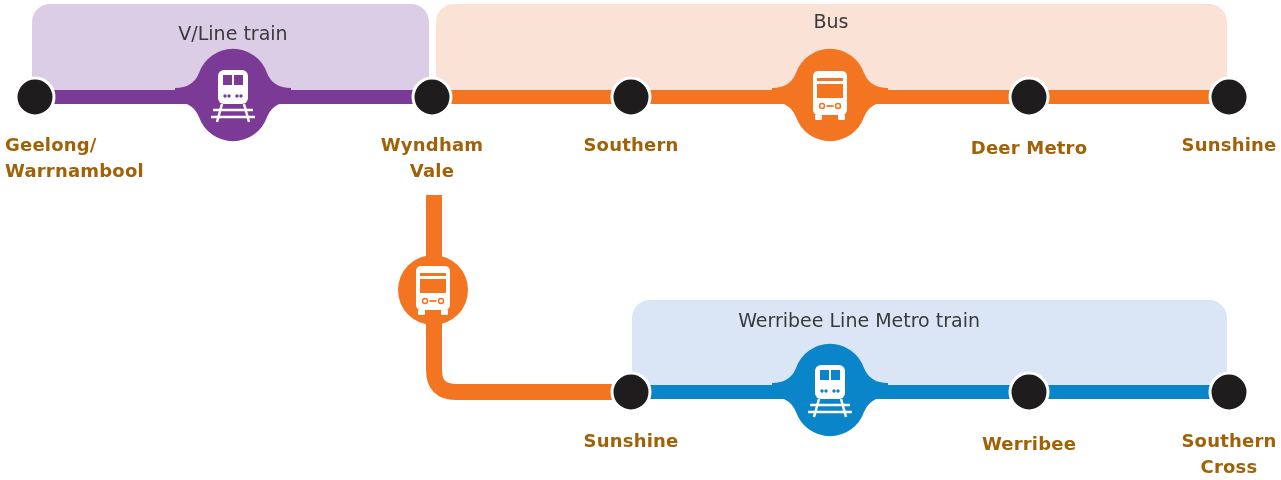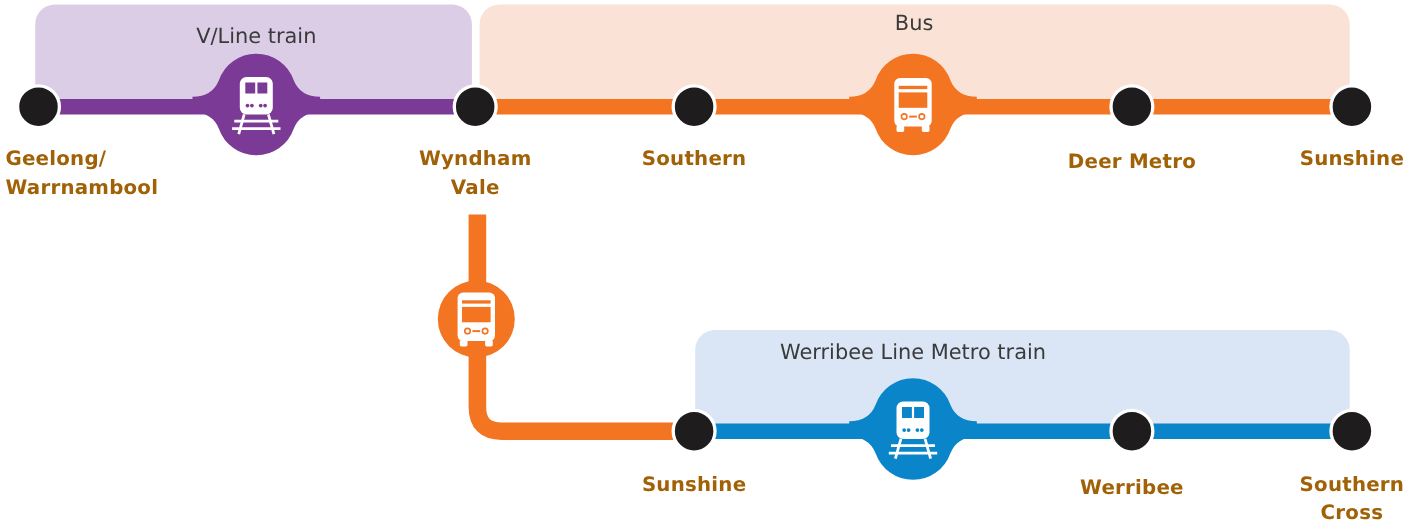--- a/index.html
+++ b/index.html
@@ -11,21 +11,21 @@
 </style>
 </head>
 <body>
 
 <div class="panel" style="left:32px; top:4px; width:397px; height:94px; background:#dbcde6;"></div>
 <div class="panel" style="left:436px; top:4px; width:791px; height:94px; background:#fae3d6;"></div>
 <div class="panel" style="left:632px; top:300px; width:595px; height:93px; background:#dae6f6;"></div>
 
 <div class="panel-title" style="left:133px; top:22px; width:200px;">V/Line train</div>
 <div class="panel-title" style="left:731px; top:10px; width:200px;">Bus</div>
-<div class="panel-title" style="left:680px; top:309px; width:300px;">Werribee Line Metro train</div>
+<div class="panel-title" style="left:680px; top:309px; width:300px;text-align:right;">Werribee Line Metro train</div>
 
 <svg class="map" width="1281" height="480" viewBox="0 0 1281 480">
 
   <line x1="35" y1="97" x2="432" y2="97" stroke="#7b3a96" stroke-width="14"></line>
   <line x1="432" y1="97" x2="1229" y2="97" stroke="#f37421" stroke-width="14"></line>
   <path d="M434 195 L434 370 Q434 392 456 392 L631 392" fill="none" stroke="#f37421" stroke-width="16"></path>
   <line x1="631" y1="392" x2="1229" y2="392" stroke="#0a85c9" stroke-width="14"></line>
 
   <g transform="translate(233,95)">
     <path d="M-58 -7 Q-40 -7 -34 -22 A36 36 0 0 1 34 -22 Q40 -7 58 -7 L58 7 Q40 7 34 22 A36 36 0 0 1 -34 22 Q-40 7 -58 7 Z" fill="#7b3a96"></path>

